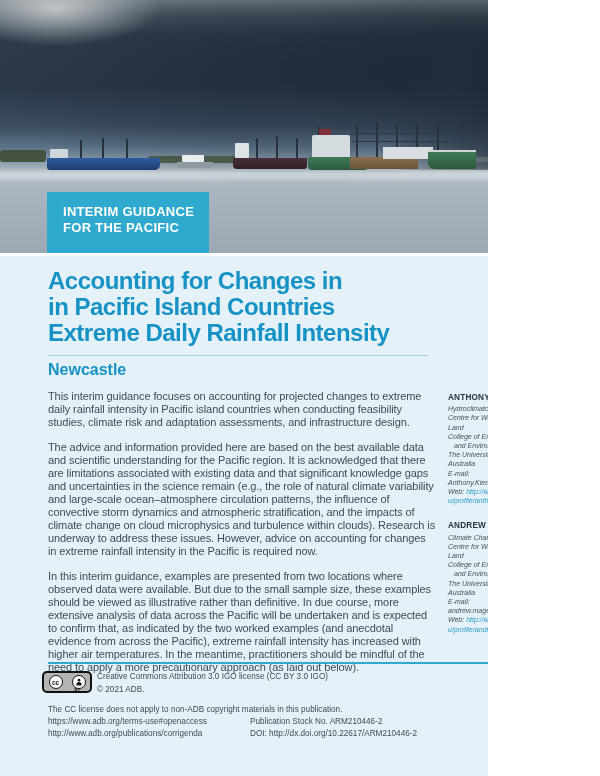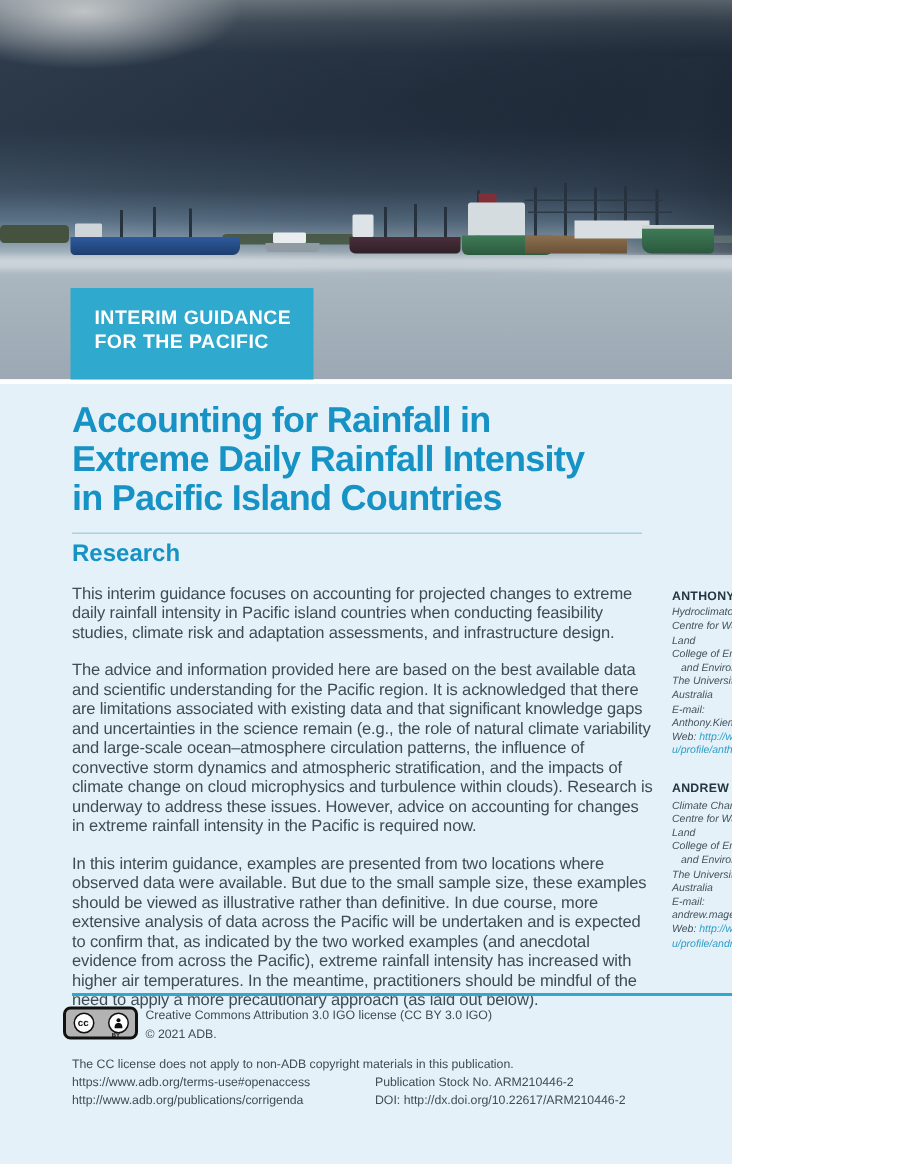--- a/index.html
+++ b/index.html
@@ -133,28 +133,28 @@
   </div>
 
   <div class="banner">
     <span>INTERIM GUIDANCE</span>
     <span>FOR THE PACIFIC</span>
   </div>
 
   <div class="panel">
 
     <div class="abs title">
-      <span>Accounting for Rainfall in</span>
+      <span>Accounting for Changes in</span>
+      <span>in Pacific Island Countries</span>
       <span>Extreme Daily Rainfall Intensity</span>
-      <span>in Pacific Island Countries</span>
     </div>
 
     <div class="abs rule1"></div>
 
-    <div class="abs objective">Research</div>
+    <div class="abs objective">Newcastle</div>
 
     <div class="abs body">
       <p>This interim guidance focuses on accounting for projected changes to extreme daily rainfall intensity in Pacific island countries when conducting feasibility studies, climate risk and adaptation assessments, and infrastructure design.</p>
       <p>The advice and information provided here are based on the best available data and scientific understanding for the Pacific region. It is acknowledged that there are limitations associated with existing data and that significant knowledge gaps and uncertainties in the science remain (e.g., the role of natural climate variability and large-scale ocean–atmosphere circulation patterns, the influence of convective storm dynamics and atmospheric stratification, and the impacts of climate change on cloud microphysics and turbulence within clouds). Research is underway to address these issues. However, advice on accounting for changes in extreme rainfall intensity in the Pacific is required now.</p>
       <p>In this interim guidance, examples are presented from two locations where observed data were available. But due to the small sample size, these examples should be viewed as illustrative rather than definitive. In due course, more extensive analysis of data across the Pacific will be undertaken and is expected to confirm that, as indicated by the two worked examples (and anecdotal evidence from across the Pacific), extreme rainfall intensity has increased with higher air temperatures. In the meantime, practitioners should be mindful of the need to apply a more precautionary approach (as laid out below).</p>
     </div>
 
     <div class="abs sidebar">
       <div class="author">
         <div class="a-name">ANTHONY KIEM</div>

